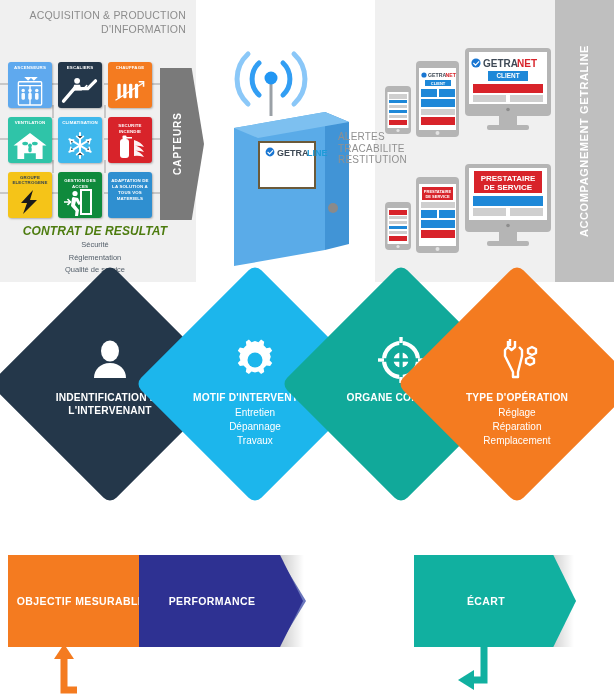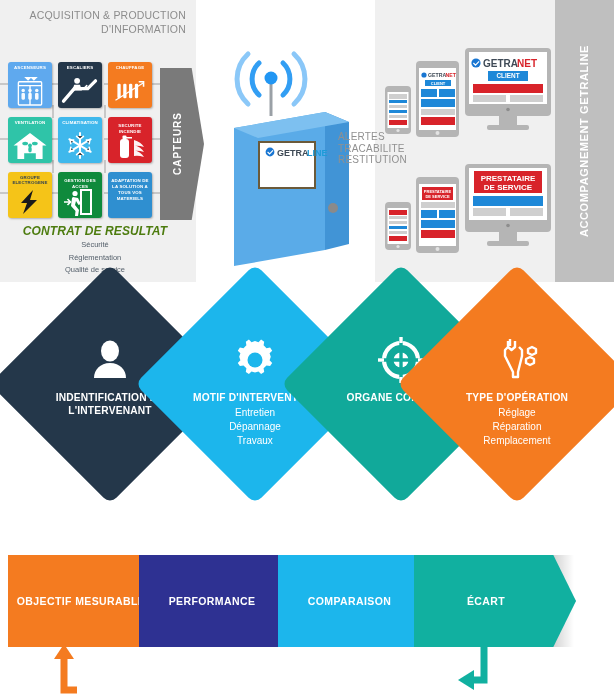--- a/index.html
+++ b/index.html
@@ -503,23 +503,20 @@
   <div class="chev-shadow" style="left:278px;"></div>
   <div class="chev-shadow" style="left:414px;"></div>
   <div class="chev-shadow" style="left:548px;"></div>
 
   <div class="chev" style="left:8px;width:164px;background:#f47b20;">
     <span>OBJECTIF MESURABLE</span>
   </div>
   <div class="chev" style="left:139px;width:164px;background:#2e3192;">
     <span>PERFORMANCE</span>
   </div>
-  <div class="chev" style="left:278px;width:161px;background:#1cb6ec;">
-    <span>COMPARAISON</span>
-  </div>
   <div class="chev" style="left:414px;width:162px;background:#11b0a0;">
     <span>ÉCART</span>
   </div>
 
   <svg class="loop-arrow" style="left:46px;top:95px;width:50px;height:55px;" viewBox="0 0 50 55">
     <path d="M31 50 L18 50 L18 18" fill="none" stroke="#f47b20" stroke-width="7"></path>
     <path d="M18 4 L28 19 L8 19 Z" fill="#f47b20"></path>
   </svg>
   <svg class="loop-arrow" style="left:452px;top:95px;width:50px;height:55px;" viewBox="0 0 50 55">
     <path d="M32 2 L32 40 L20 40" fill="none" stroke="#11b0a0" stroke-width="7"></path>

